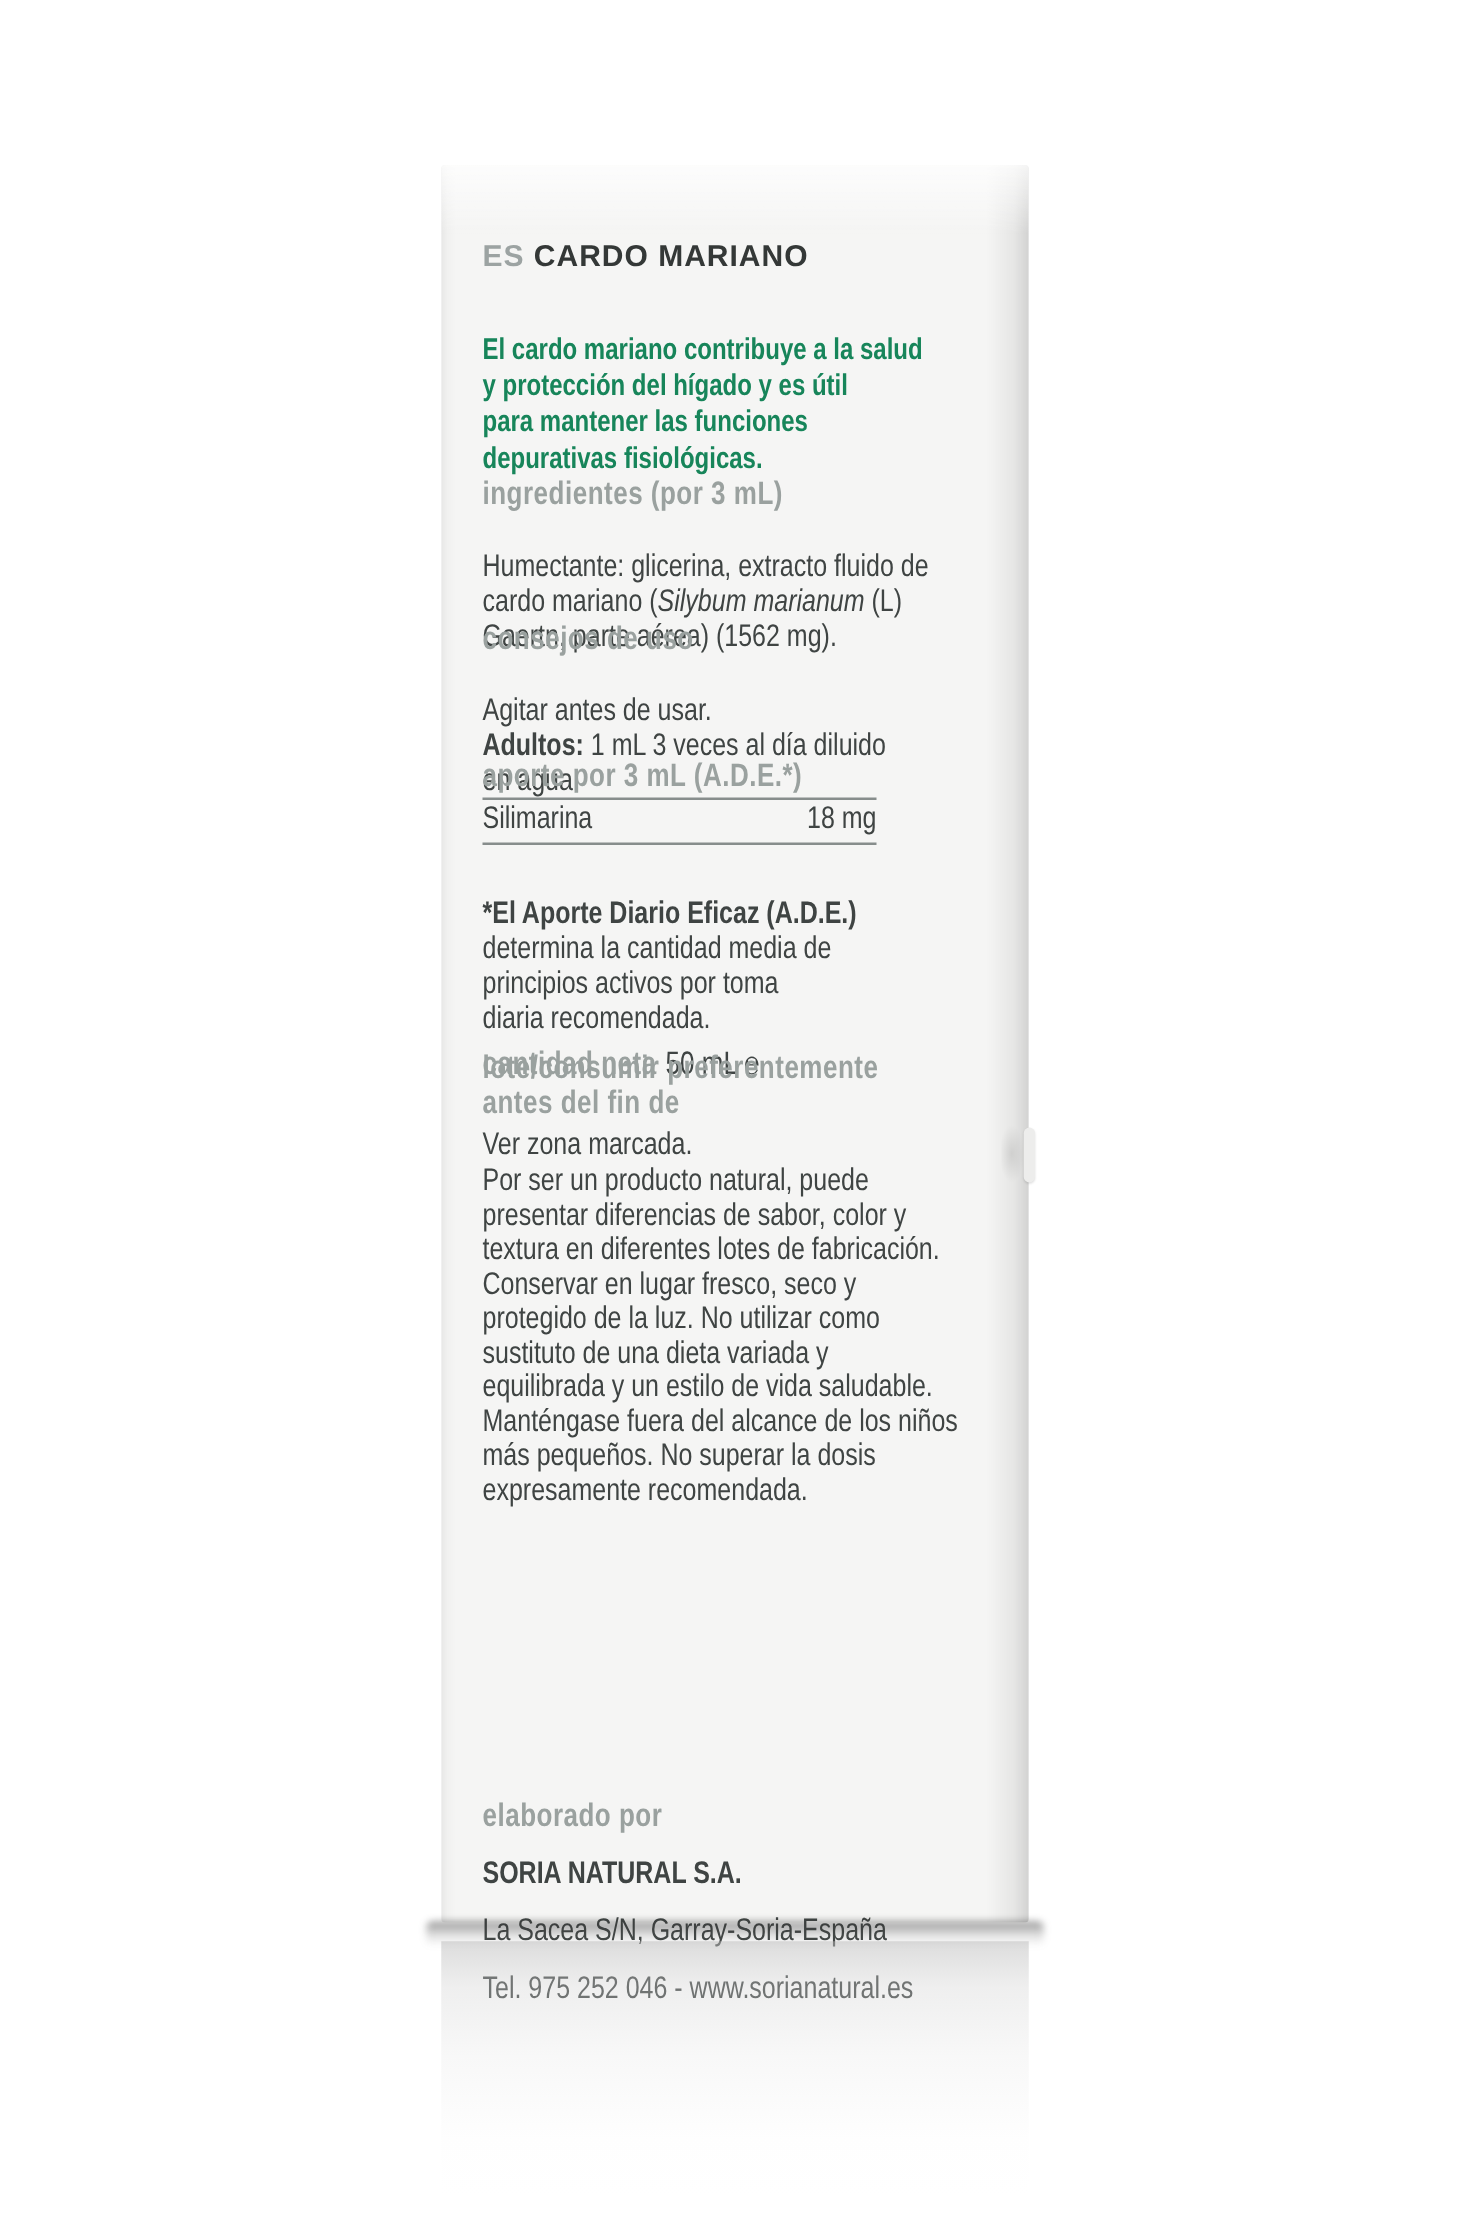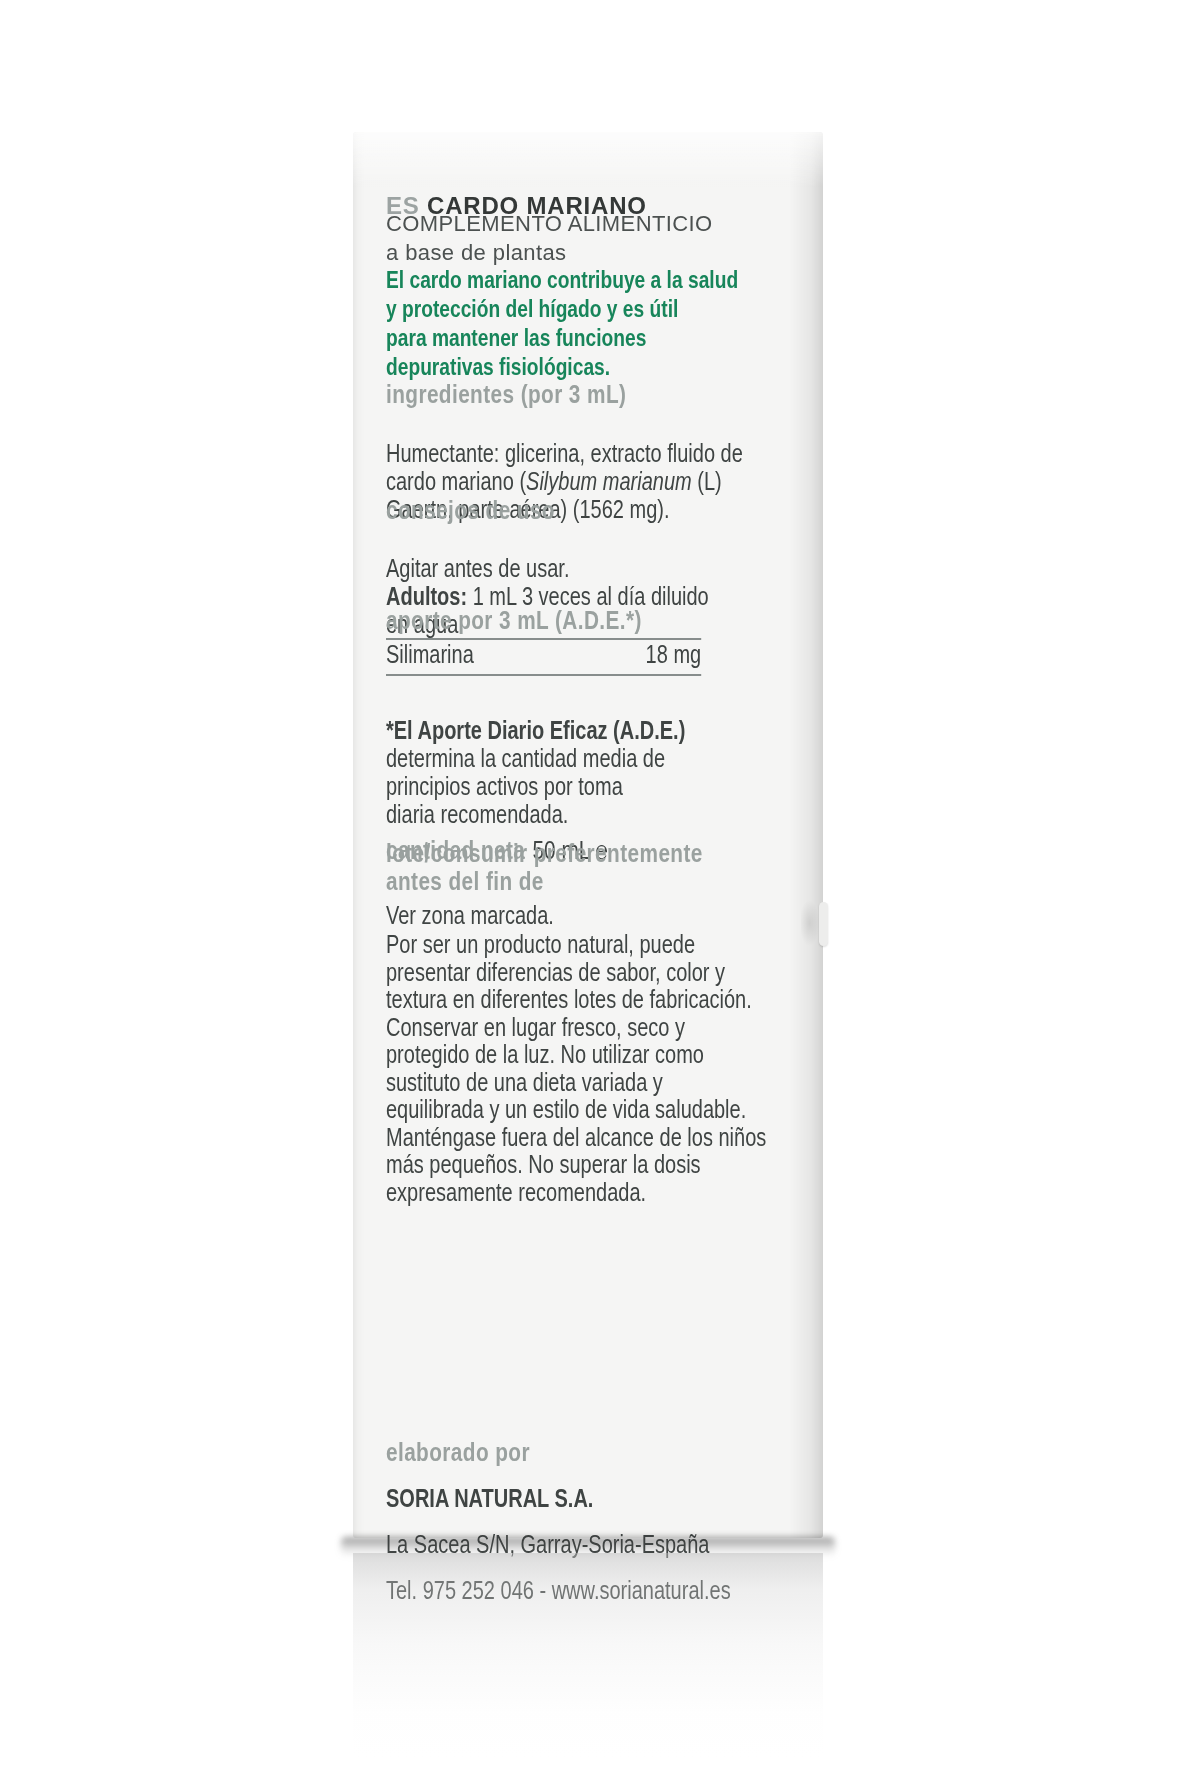--- a/index.html
+++ b/index.html
@@ -54,22 +54,20 @@
 <body>
 
 <div class="page">
 
   <div class="box">
 
     <div class="blk" style="top:42px">
       <span class="t-lang">ES</span><span class="t-lang"> </span><span class="t-name">CARDO MARIANO</span>
     </div>
 
-    <div class="blk category" style="top:77px">COMPLEMENTO ALIMENTICIO
-a base de plantas</div>
 
     <div class="blk claim cond" style="top:133px">El cardo mariano contribuye a la salud
 y protección del hígado y es útil
 para mantener las funciones
 depurativas fisiológicas.</div>
 
     <div class="blk h cond" style="top:248px">ingredientes (por 3 mL)</div>
 
     <div class="blk body cond" style="top:279px">
       <span>Humectante: glicerina, extracto fluido de

